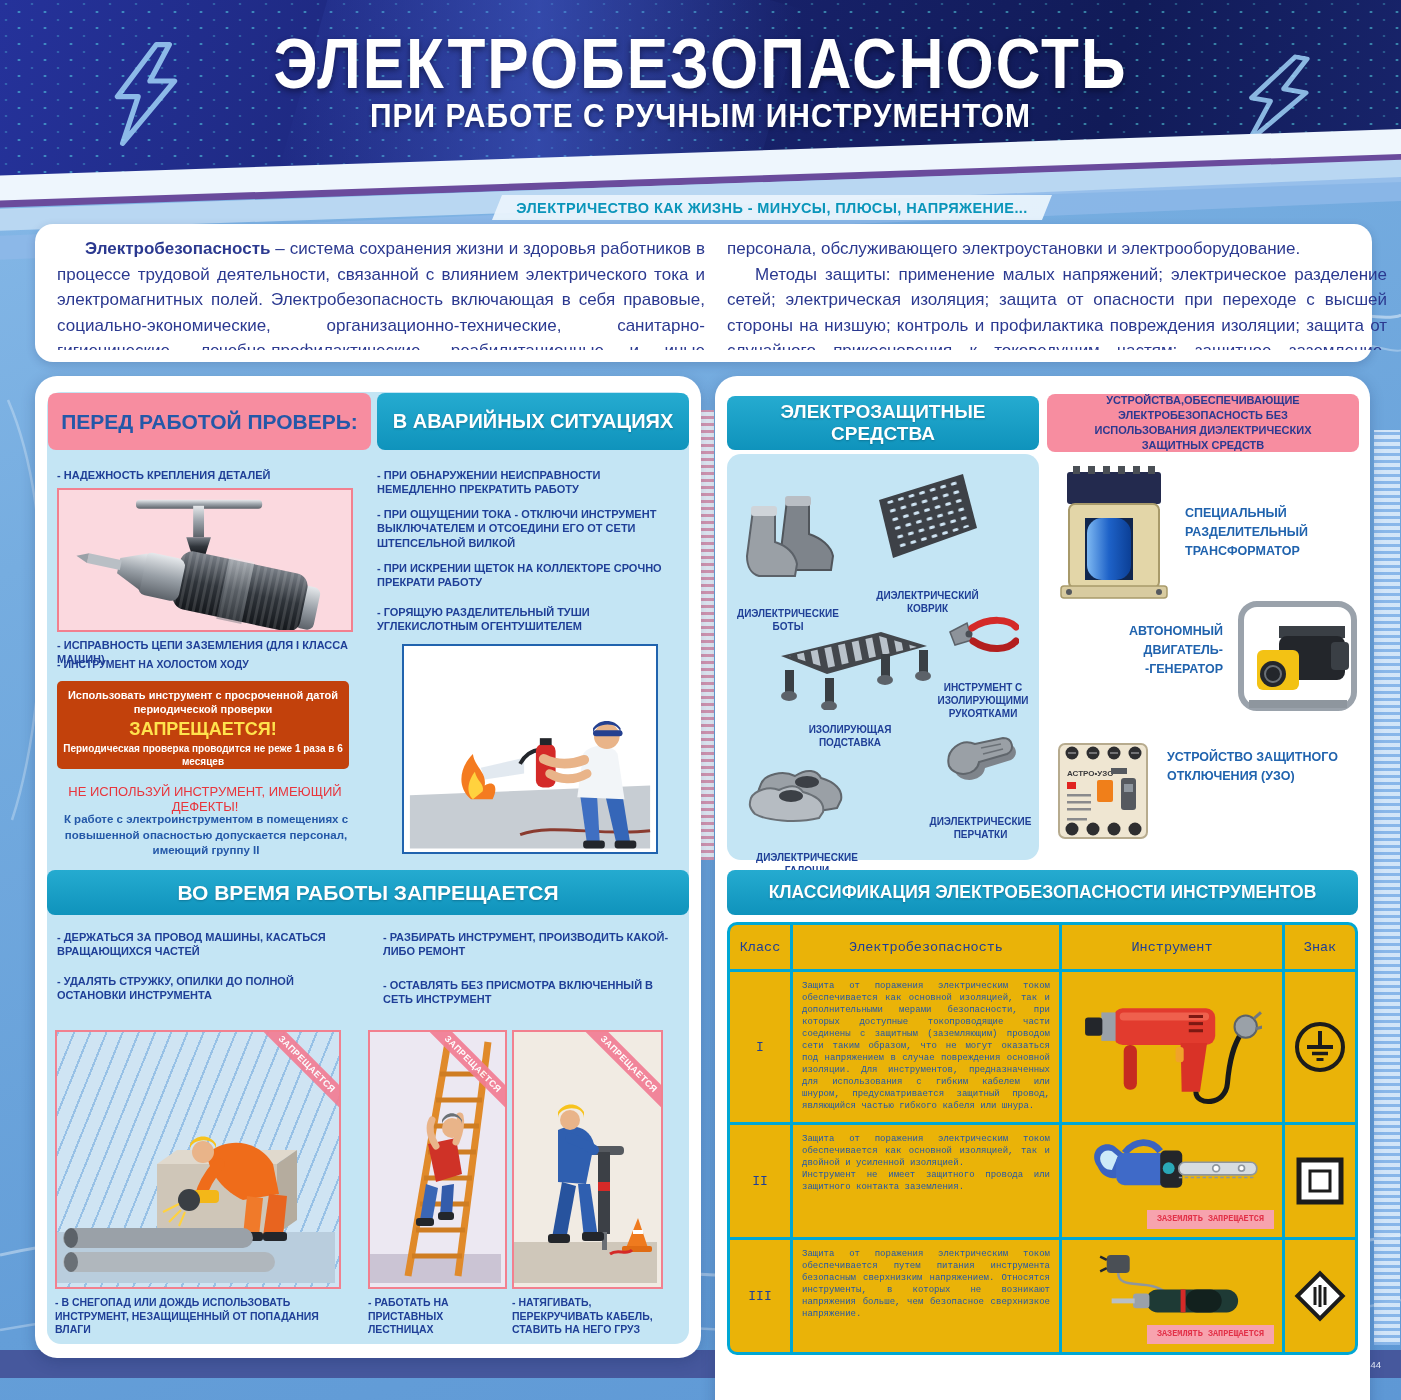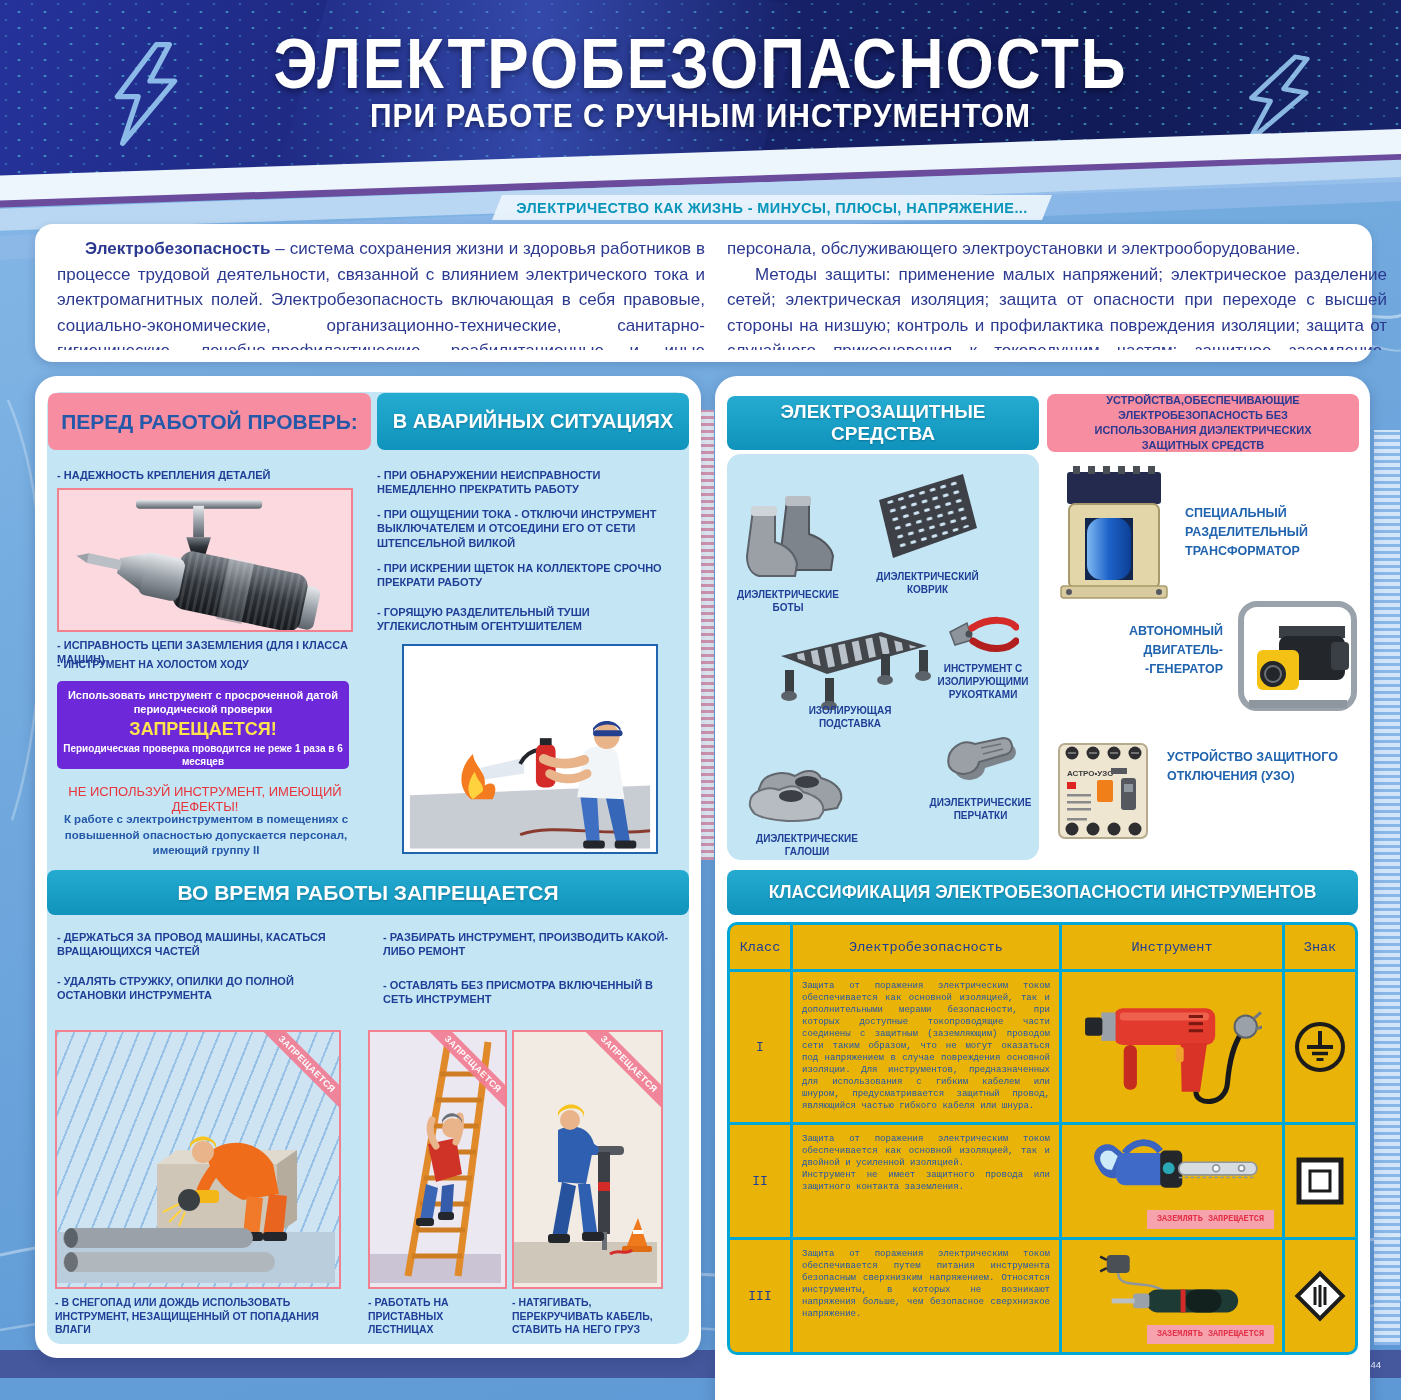--- a/index.html
+++ b/index.html
@@ -42,22 +42,22 @@
     text-shadow:0 1px 2px rgba(0,40,60,.3);}
   .sec-pink{background:#f78da0;color:#2458a8;border-radius:8px;display:flex;align-items:center;
     justify-content:center;font-weight:bold;text-align:center;}
   .bullet{color:#1f3f97;font-weight:bold;font-size:11px;line-height:1.3;}
   .caption{color:#1f3f97;font-weight:bold;font-size:10.5px;line-height:1.3;}
   .imgbox{background:#fbd9df;border:2px solid #f2808f;}
   .scene{border:2px solid #f2808f;overflow:hidden;}
   .ribbon{position:absolute;background:#f27e95;color:#fff;font-weight:bold;font-size:9px;
     letter-spacing:.5px;text-align:center;transform:rotate(45deg);width:160px;right:-48px;
     top:24px;padding:3px 0;opacity:.93;}
-  .warnbox{background:#6d28d9;border-radius:5px;color:#fff;font-weight:bold;text-align:center;}
-  .label{color:#1f3f97;font-weight:bold;font-size:10px;text-align:center;line-height:1.3;}
+  .warnbox{background:#c2410c;border-radius:5px;color:#fff;font-weight:bold;text-align:center;}
+  .label{color:#1f3f97;font-weight:bold;font-size:10px;text-align:center;line-height:1.3;margin-top:19px;}
   .dev-label{color:#2063ae;font-weight:bold;font-size:12.5px;line-height:1.5;}
   
   #cl-table{display:grid;grid-template-columns:60px 266px 220px 1fr;
     grid-template-rows:44px 150px 112px 112px;gap:3px;background:#00a7d4;
     border:3px solid #00a7d4;border-radius:10px;overflow:hidden;box-sizing:border-box;}
   #cl-table>div{background:#eab308;font-family:Liberation Mono, monospace;}
   .th{display:flex;align-items:center;justify-content:center;color:#1f3f97;font-size:13.5px;}
   .klass{display:flex;align-items:center;justify-content:center;color:#1f3f97;font-size:13px;}
   .desc{color:#2458a8;font-size:9px;line-height:1.33;text-align:justify;padding:9px 9px;
     white-space:pre-line;overflow:hidden;}

